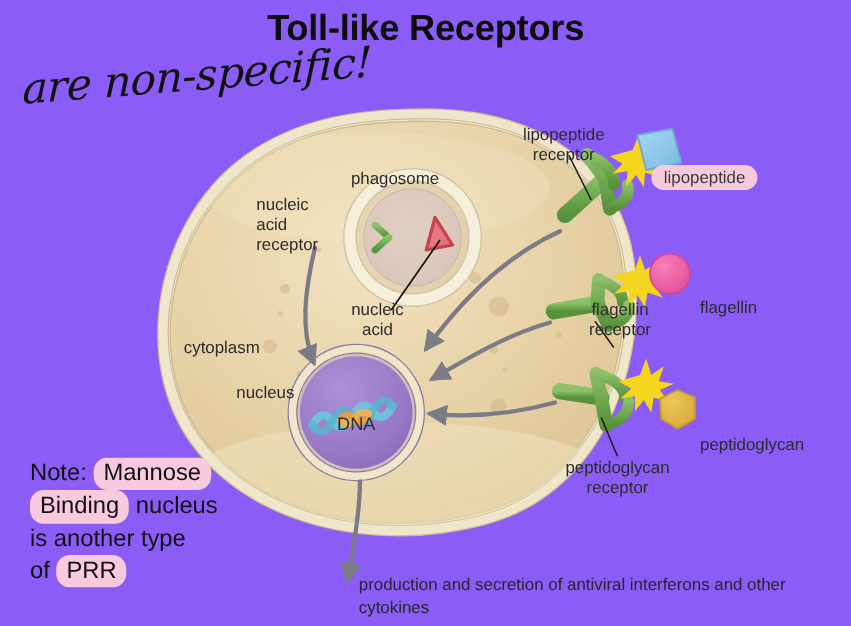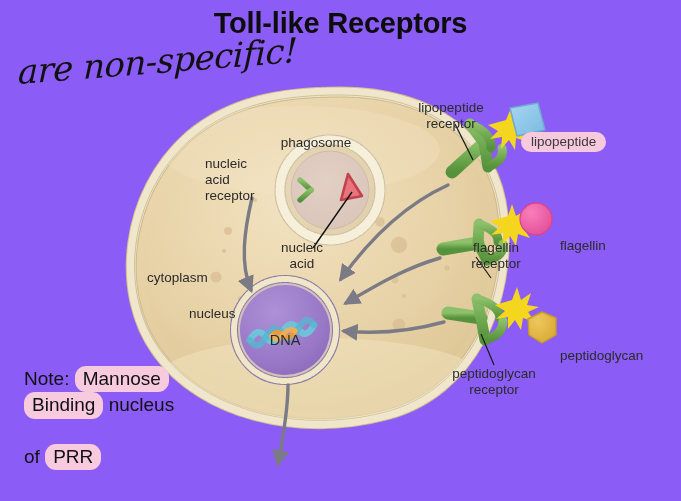--- a/index.html
+++ b/index.html
@@ -332,21 +332,23 @@
 
   <div class="txt lbl lbl-c" style="left:434px; top:366px; width:120px;">peptidoglycan
 receptor</div>
 
   <div class="pill" style="left:521px; top:132px;">lipopeptide</div>
 
   <div class="txt lbl" style="left:560px; top:238px;">flagellin</div>
 
   <div class="txt lbl" style="left:560px; top:348px;">peptidoglycan</div>
 
+  <div id="bottom-caption">production and secretion of antiviral
+interferons and other cytokines</div>
 
   <div id="note-block">
     <span>Note: </span><span class="hl-inline">Mannose</span><br>
     <span class="hl-inline">Binding</span><span> nucleus</span><br>
-    <br>
+    <span>is another type</span><br>
     <span>of </span><span class="hl-inline">PRR</span>
   </div>
 
 </div>
 
 </body></html>

